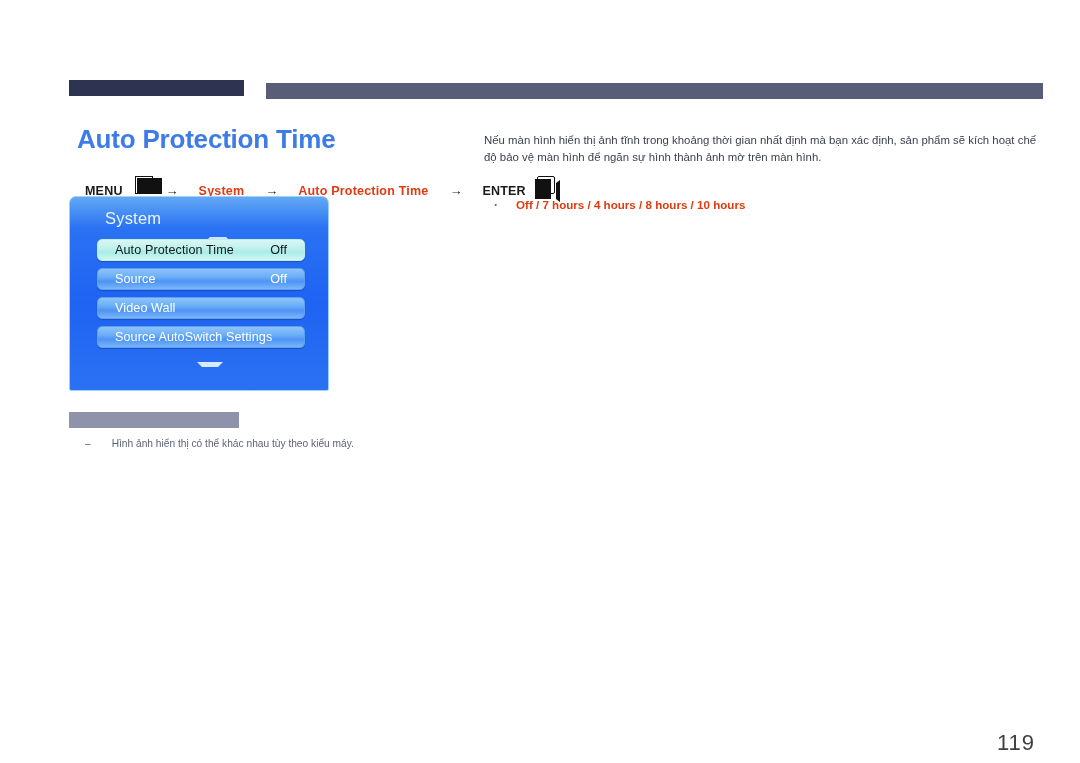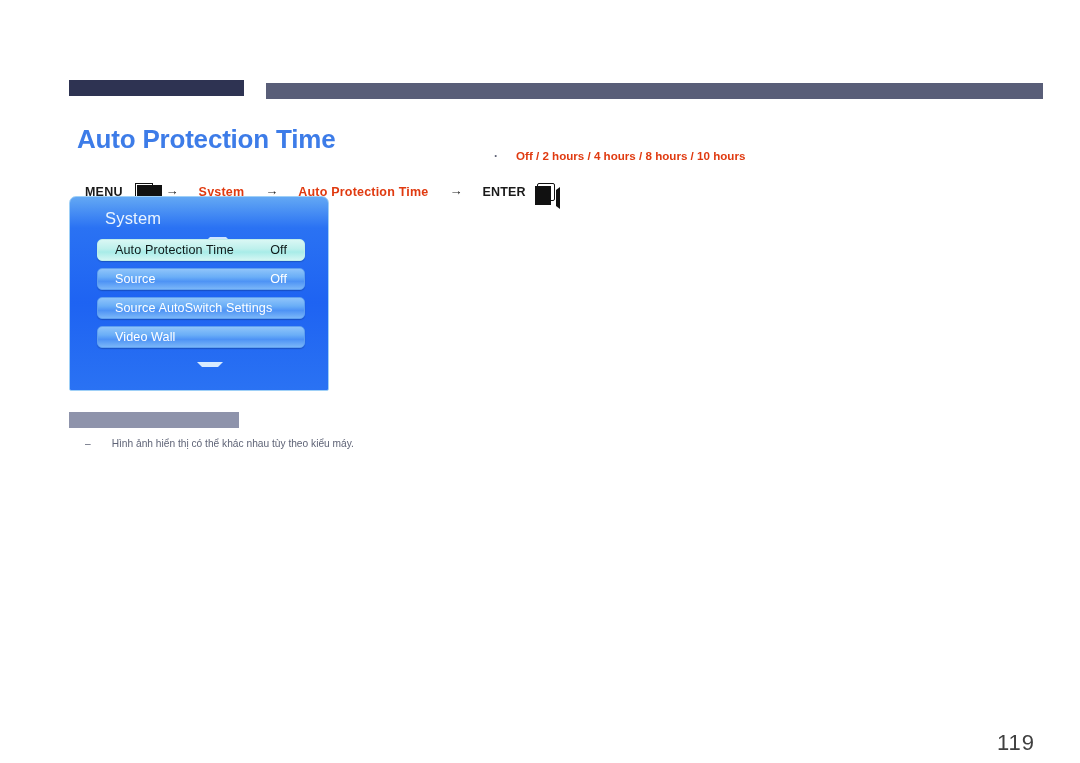--- a/index.html
+++ b/index.html
@@ -52,21 +52,21 @@
   
   .breadcrumb {
     position: absolute;
     left: 53px;
     top: 152px;
     font-size: 12.5px;
     font-weight: bold;
     color: #1a1a1a;
     white-space: nowrap;
     display: flex;
-    align-items: center;
+    align-items: flex-start;
     gap: 0px;
   }
   .bc-text { letter-spacing: 0.2px; }
   .bc-red { color: #e03a10; }
   .bc-arrow {
     font-size: 13px;
     margin: 0 4px 0 5px;
     color: #1a1a1a;
     position: relative;
     top: -1px;
@@ -308,39 +308,40 @@
     <div class="osd-list">
       <div class="osd-row selected">
         <span class="label">Auto Protection Time</span>
         <span class="value">Off</span>
       </div>
       <div class="osd-row">
         <span class="label">Source</span>
         <span class="value">Off</span>
       </div>
       <div class="osd-row">
-        <span class="label">Source AutoSwitch Settings</span>
+        <span class="label">Video Wall</span>
         <span class="value"></span>
       </div>
       <div class="osd-row">
-        <span class="label">Video Wall</span>
+        <span class="label">Source AutoSwitch Settings</span>
         <span class="value"></span>
       </div>
     </div>
     <span class="caret-down"></span>
   </div>
 
   <div class="foot-rule"></div>
   <div class="foot-note">
     <span class="foot-dash">–</span>
     <span>Hình ảnh hiển thị có thể khác nhau tùy theo kiểu máy.</span>
   </div>
 
   <div class="rc">
+    <div class="rc-para">Nếu màn hình hiển thị ảnh tĩnh trong khoảng thời gian nhất định mà bạn xác định, sản phẩm sẽ kích hoạt chế độ bảo vệ màn hình để ngăn sự hình thành ảnh mờ trên màn hình.</div>
     <div class="rc-bullet">
       <span class="dot">·</span>
-      <span class="opts">Off / 2 hours / 4 hours / 8 hours / 10 hours</span>
+      <span class="opts">Off / 7 hours / 4 hours / 8 hours / 10 hours</span>
     </div>
   </div>
 
   <div class="page-num">119</div>
 
 </div>
 
 </body></html>

